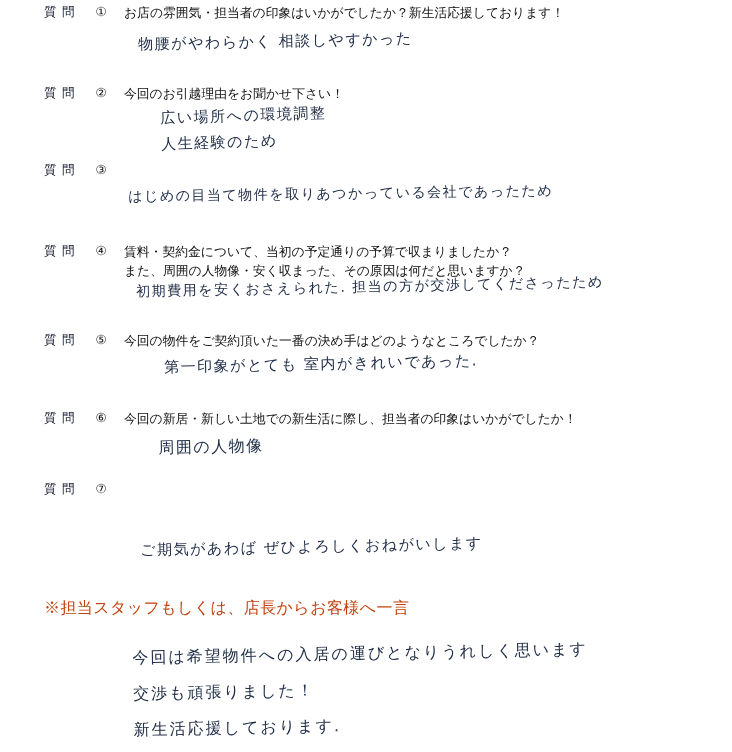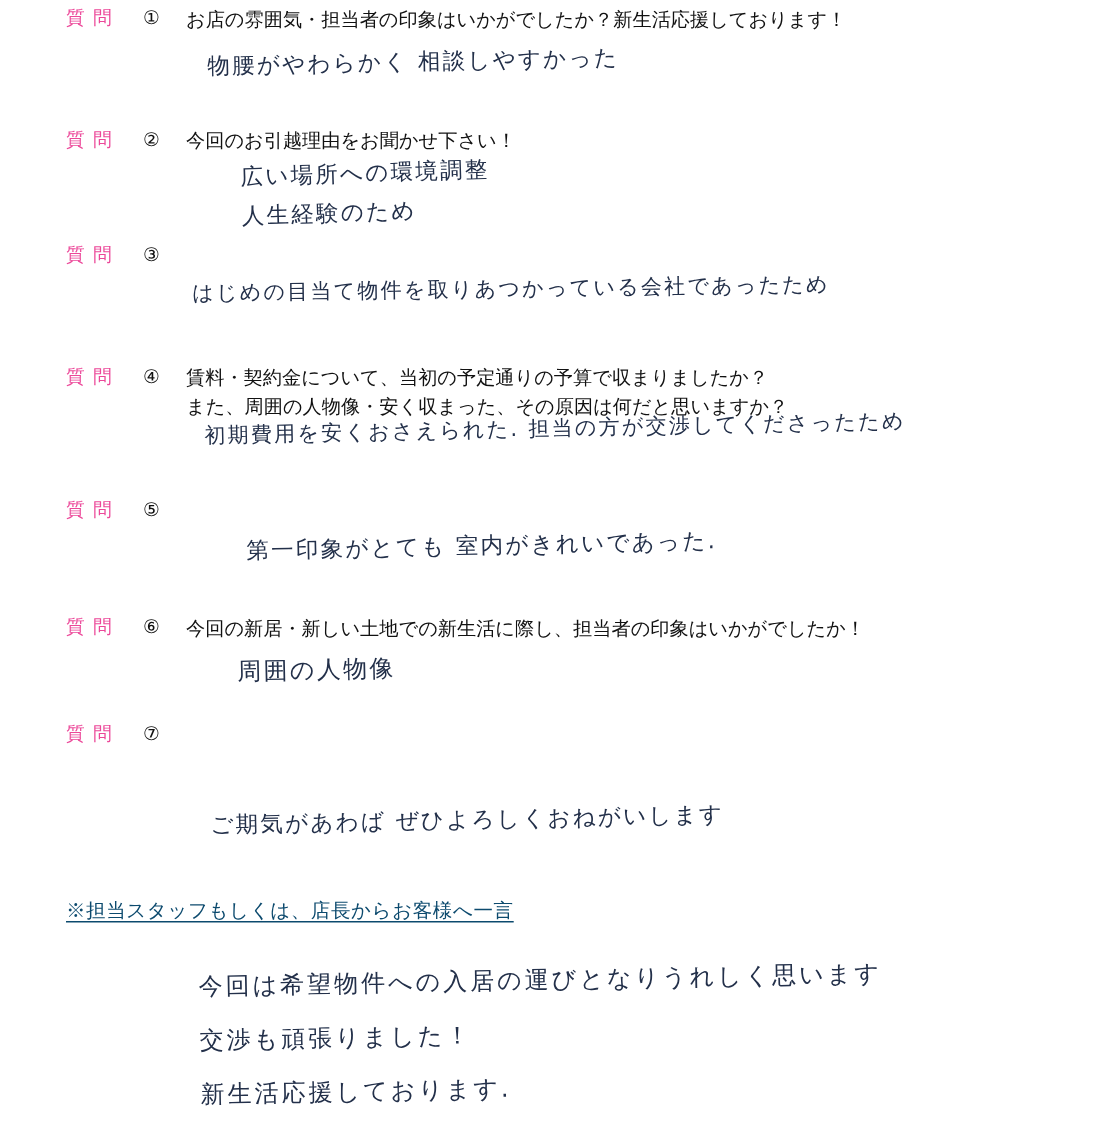--- a/index.html
+++ b/index.html
@@ -23,21 +23,21 @@
   }
   .qblock {
     position: absolute;
     display: flex;
     align-items: flex-start;
   }
   .qlabel {
     width: 42px;
     font-size: 12.5px;
     letter-spacing: 1px;
-    color: #ec4899;
+    color: #0f172a;
     white-space: nowrap;
     flex: 0 0 auto;
   }
   .qnum {
     width: 30px;
     font-size: 12.5px;
     text-align: center;
     flex: 0 0 auto;
   }
   .qtext {
@@ -56,23 +56,22 @@
     line-height: 1.7;
     white-space: pre-line;
     transform: rotate(-1.2deg);
     transform-origin: left top;
     font-weight: 400;
   }
   .answer.slant2 { transform: rotate(-1.8deg); }
   .answer.slant3 { transform: rotate(-0.8deg); }
   .note-heading {
     position: absolute;
-    font-size: 13px;
-    color: #0c4a6e;
-    text-decoration: underline;
+    font-size: 16px;
+    color: #c2410c;
     text-underline-offset: 3px;
     letter-spacing: 0.4px;
   }
   .staff-comment {
     position: absolute;
     font-family: "DejaVu Sans", sans-serif;
     color: #23304a;
     font-size: 16px;
     letter-spacing: 2px;
     line-height: 2.25;
@@ -111,20 +110,21 @@
     <span class="qlabel">質 問</span>
     <span class="qnum">④</span>
     <span class="qtext">賃料・契約金について、当初の予定通りの予算で収まりましたか？
 また、周囲の人物像・安く収まった、その原因は何だと思いますか？</span>
   </div>
   <div class="answer" style="left:136px; top:280px; font-size:14px;">初期費用を安くおさえられた. 担当の方が交渉してくださったため</div>
 
   <div class="qblock" style="left:44px; top:332px;">
     <span class="qlabel">質 問</span>
     <span class="qnum">⑤</span>
+    <span class="qtext">今回の物件をご契約頂いた一番の決め手はどのようなところでしたか？</span>
   </div>
   <div class="answer" style="left:164px; top:355px;">第一印象がとても 室内がきれいであった.</div>
 
   <div class="qblock" style="left:44px; top:410px;">
     <span class="qlabel">質 問</span>
     <span class="qnum">⑥</span>
     <span class="qtext">今回の新居・新しい土地での新生活に際し、担当者の印象はいかがでしたか！</span>
   </div>
   <div class="answer" style="left:158px; top:434px; font-size:16px;">周囲の人物像</div>
 

